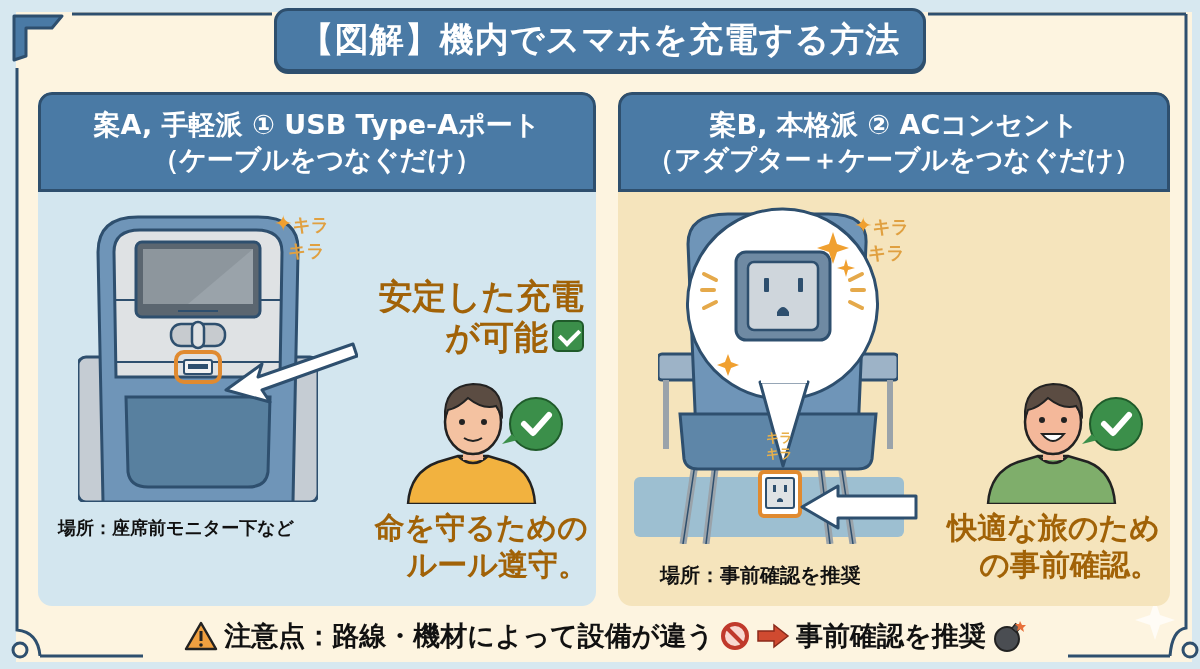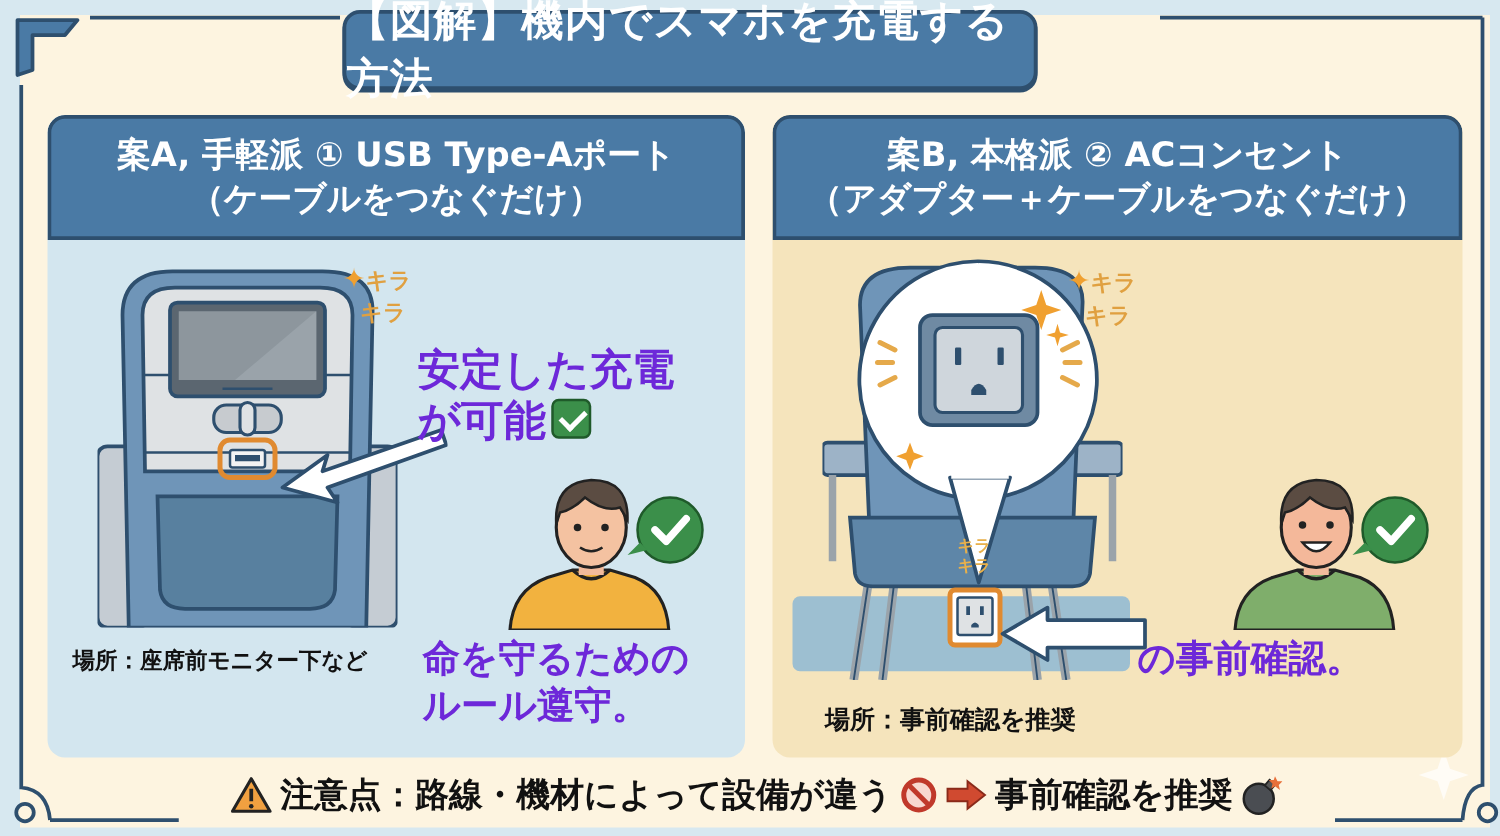--- a/index.html
+++ b/index.html
@@ -7,41 +7,41 @@
   body {
     background: #d7e8f0;
     font-family: "DejaVu Sans", "Liberation Sans", sans-serif;
     position: relative;
   }
   .frame {
     position: absolute; left: 16px; top: 12px; width: 1176px; height: 650px;
     background: #fdf4e0;
   }
   .title-box {
-    position: absolute; left: 274px; top: 8px; width: 556px; height: 64px;
+    position: absolute; left: 274px; top: 8px; width: 652px; height: 64px;
     background: #4a7aa5; border: 3px solid #2e4f6e; border-radius: 14px;
     display: flex; align-items: center; justify-content: center;
     box-shadow: 0 2px 0 #2e4f6e;
   }
   .title-box span {
     color: #ffffff; font-size: 34px; font-weight: bold; letter-spacing: 1px;
   }
   .panel {
     position: absolute; top: 92px; height: 514px; border-radius: 14px; overflow: hidden;
   }
   .panel-a { left: 38px; width: 558px; background: #d3e6ef; }
   .panel-b { left: 618px; width: 552px; background: #f5e4bc; }
   .panel-header {
     background: #4a7aa5; border: 3px solid #2e4f6e; border-radius: 14px 14px 0 0;
     height: 100px; display: flex; flex-direction: column; align-items: center; justify-content: center;
     color: #fff; font-weight: bold; font-size: 27px; line-height: 1.3;
   }
   .ill { position: absolute; }
   .big-text {
-    position: absolute; font-weight: bold; color: #6d28d9; text-align: left;
+    position: absolute; font-weight: bold; color: #a16207; text-align: right;
     line-height: 1.22;
   }
   .small-text { position: absolute; font-weight: bold; color: #111; }
   .kira { position: absolute; color: #e0a040; font-weight: bold; font-size: 18px; line-height: 1.3; }
   .check-box {
     display: inline-block; width: 32px; height: 32px; background: #3b8f4a;
     border: 2px solid #1f5a2a; border-radius: 6px; vertical-align: middle;
     position: relative; top: -4px; margin-left: 4px;
   }
   .check-box::after {
@@ -232,20 +232,21 @@
     <circle cx="96" cy="46" r="3" fill="#222"></circle>
     <path d="M74 60 Q85 74 96 60 Z" fill="#fff" stroke="#222" stroke-width="2"></path>
     <circle cx="148" cy="50" r="26" fill="#3b8f4a" stroke="#1f5a2a" stroke-width="2"></circle>
     <path d="M124 60 L114 70 L130 66 Z" fill="#3b8f4a"></path>
     <path d="M136 50 L145 59 L161 41" fill="none" stroke="#fff" stroke-width="6" stroke-linecap="round" stroke-linejoin="round"></path>
   </svg>
 
   <div class="small-text" style="left:42px;top:470px;font-size:20px;">場所：事前確認を推奨</div>
 
   <div class="big-text" style="left:292px;top:418px;width:250px;font-size:30px;">
+    <div>快適な旅のため</div>
     <div>の事前確認。</div>
   </div>
 </div>
 
 <div class="footer">
   <svg width="34" height="30" viewBox="0 0 34 30">
     <path d="M17 2 L32 28 L2 28 Z" fill="#f0a040" stroke="#222" stroke-width="2.5" stroke-linejoin="round"></path>
     <rect x="15.5" y="10" width="3" height="10" fill="#222"></rect>
     <circle cx="17" cy="24" r="1.8" fill="#222"></circle>
   </svg>

